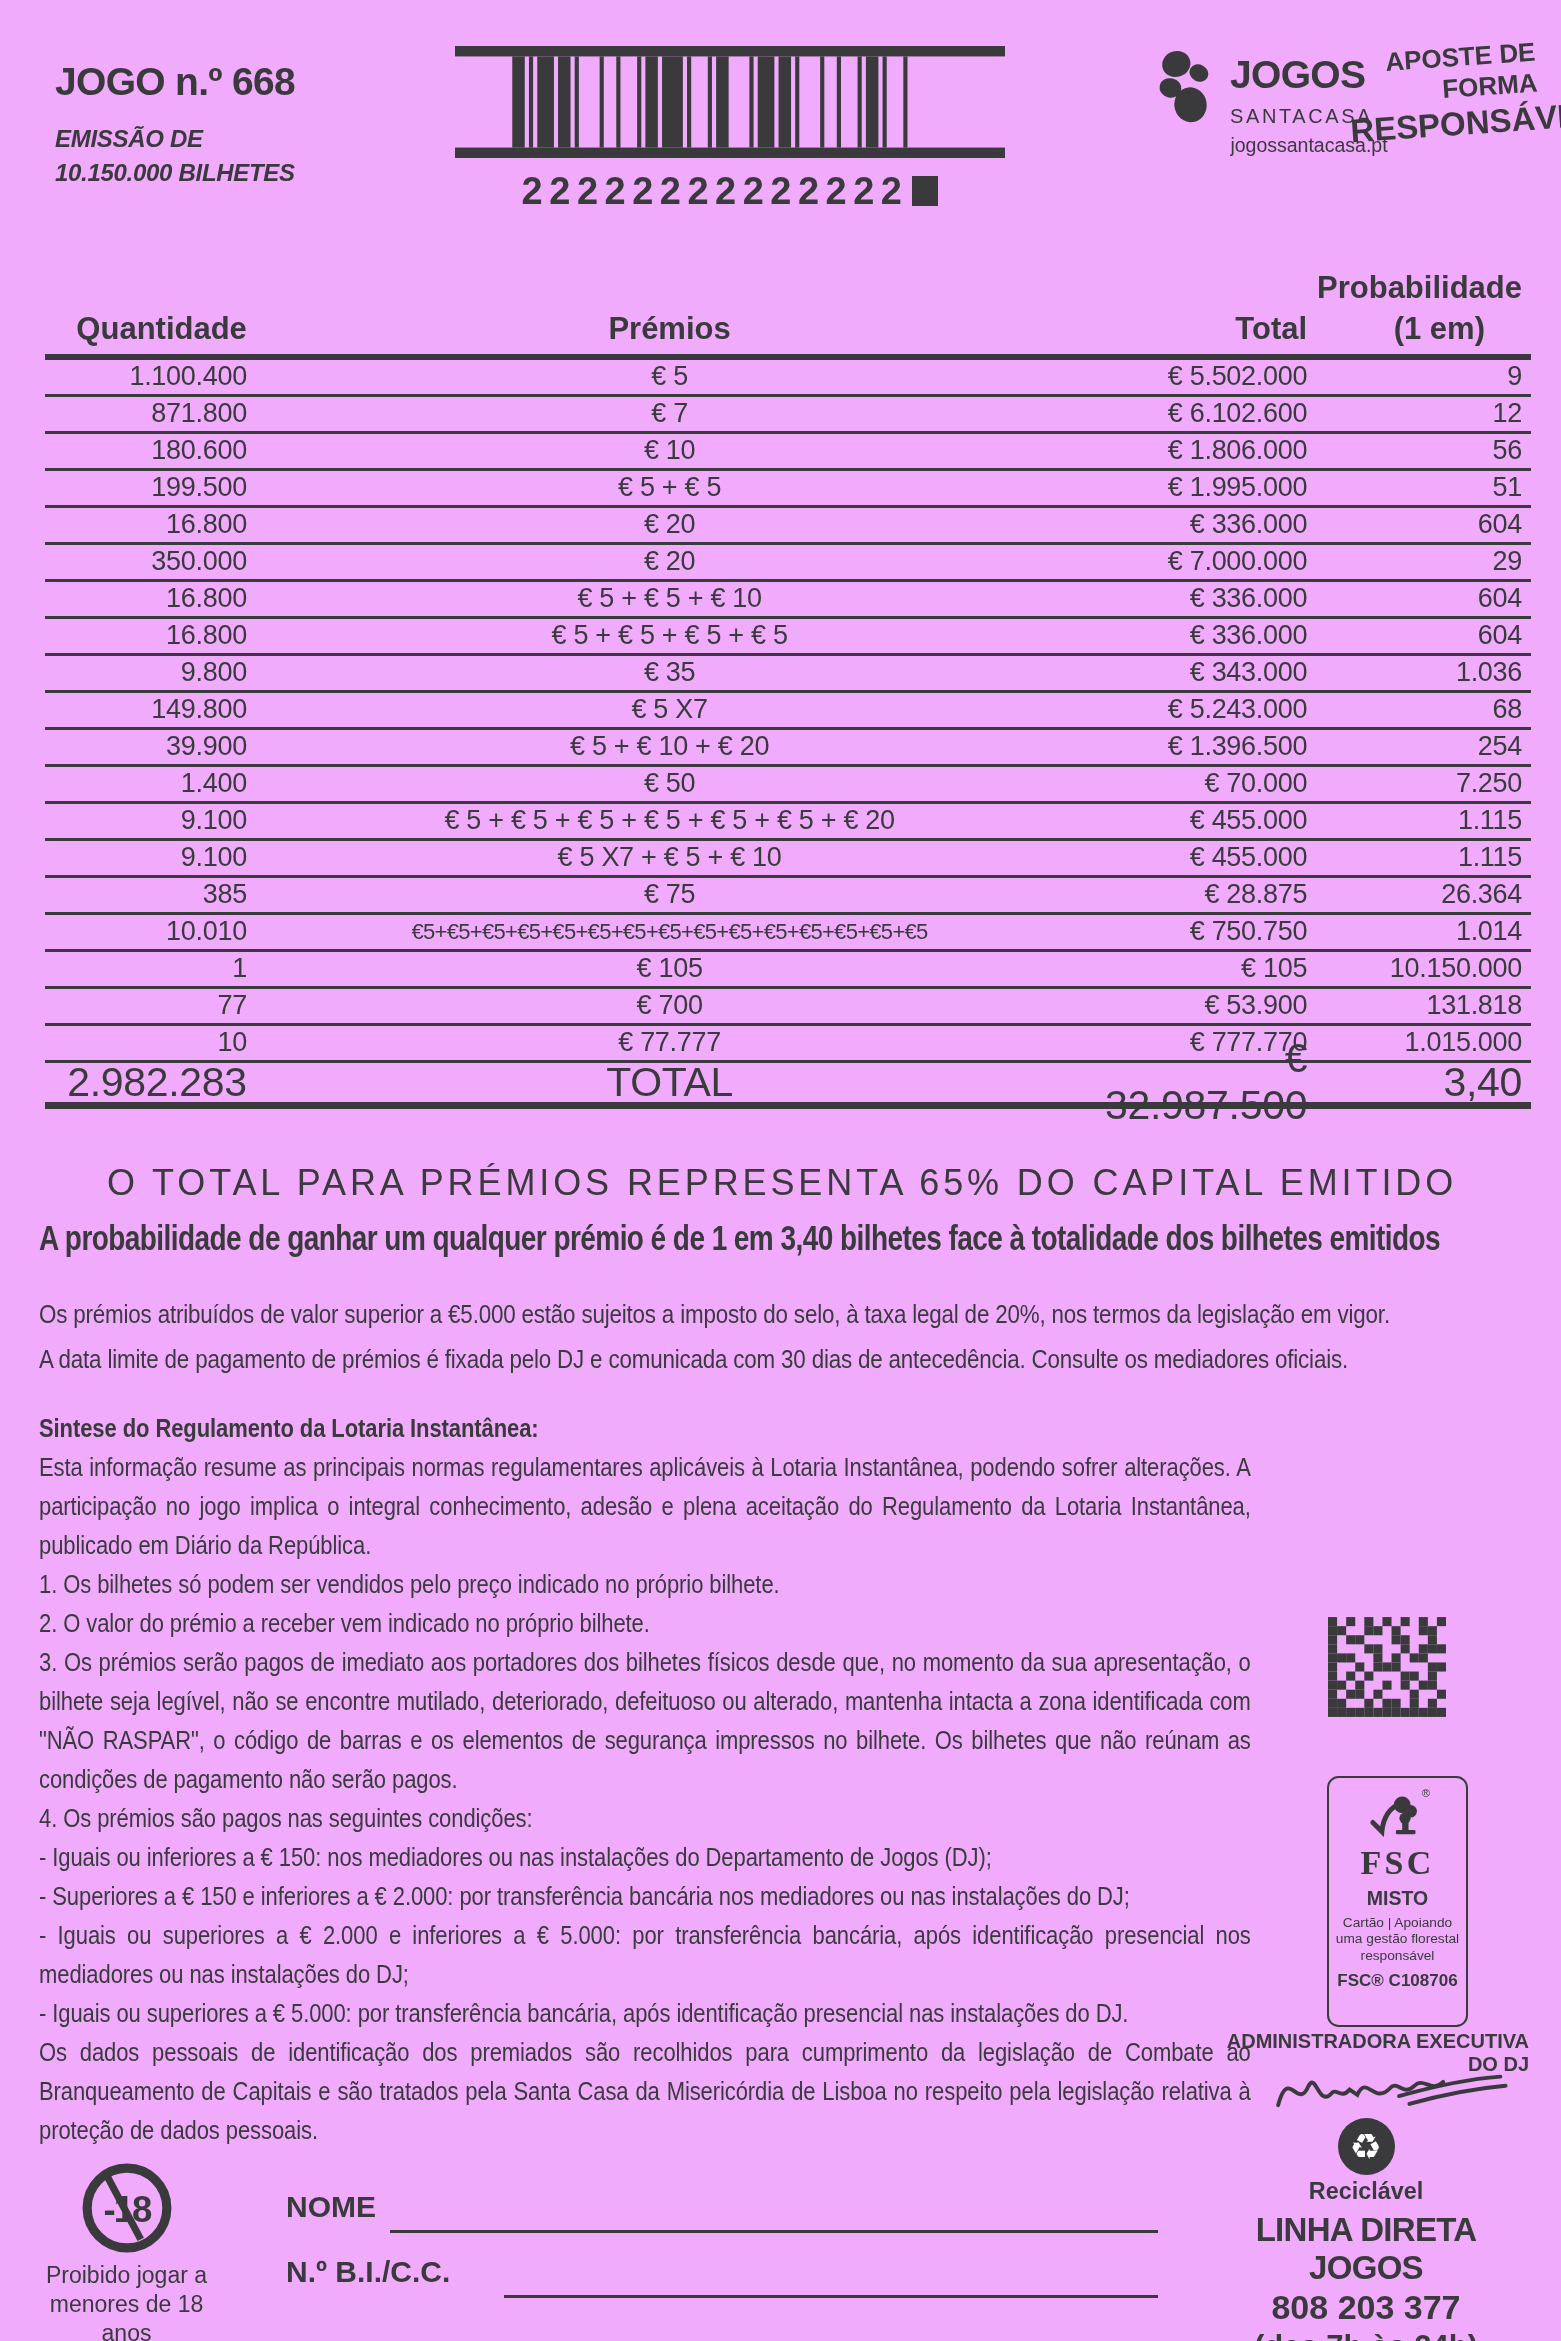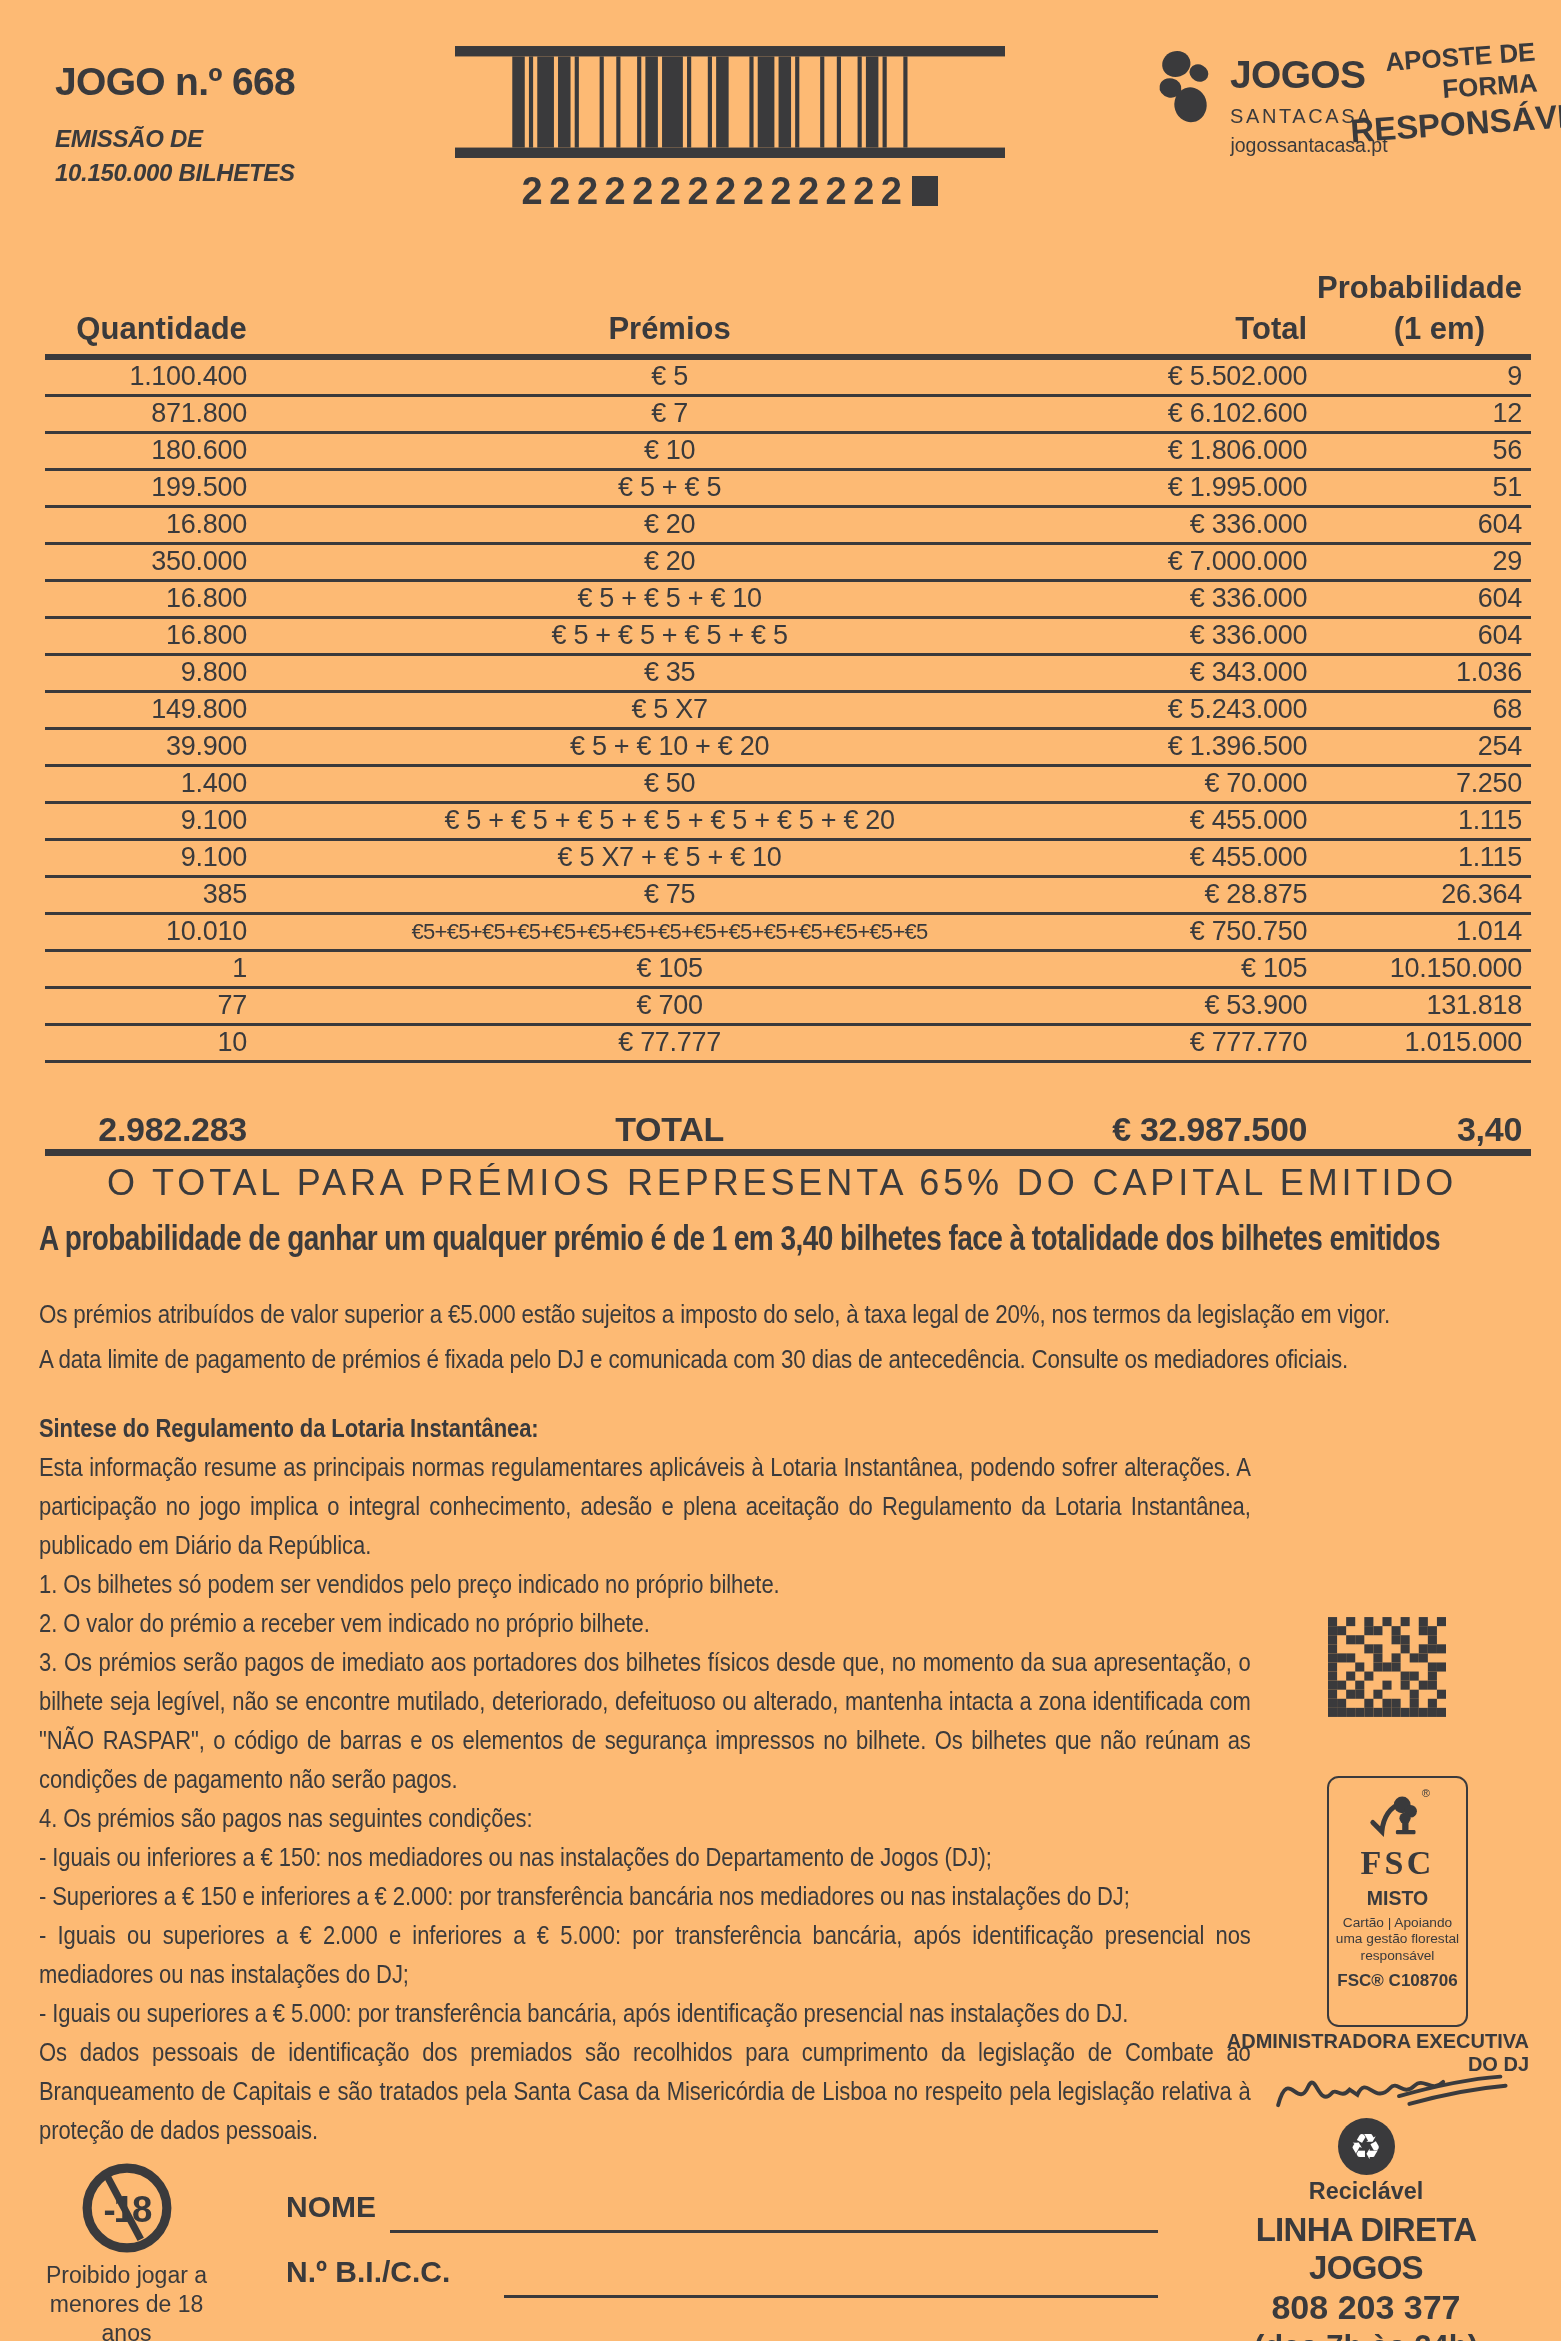--- a/index.html
+++ b/index.html
@@ -1,16 +1,16 @@
 <!DOCTYPE html>
 <html style="font-size:10.4px"><head>
 <meta charset="utf-8">
 <style>
   html,body{margin:0;padding:0;background:#888;}
-  .page{position:relative;width:1561px;height:2342px;background:#fdba74;
+  .page{position:relative;width:1561px;height:2342px;background:#f0abfc;
         font-family:"Liberation Sans",sans-serif;color:#3a3a3c;overflow:hidden;}
   .abs{position:absolute;}
 
   
   .game-label{position:absolute;left:55px;top:60px;font-size:39px;font-weight:700;letter-spacing:-0.7px;}
   .emission{position:absolute;left:55px;top:122px;font-size:24px;font-weight:700;line-height:34px;letter-spacing:-0.3px;font-style:italic;}
   .barcode-wrap{position:absolute;left:455px;top:46px;width:550px;}
   .barcode-number{margin-top:10.4px;text-align:center;font-size:38px;font-weight:700;letter-spacing:6.5px;white-space:nowrap;}
   .stop-block{display:inline-block;width:26px;height:30px;background:#3a3a3c;margin-left:3.9px;vertical-align:-1.3px;}
 
@@ -30,21 +30,21 @@
   .col-t{width:215px;text-align:right;}
   .col-pr{width:224px;text-align:right;padding-right:9px;}
   .thead{border-bottom:6.5px solid #3a3a3c;padding-bottom:6.5px;}
   .hline1{display:flex;font-weight:700;font-size:31px;margin-bottom:5.2px;}
   .hline2{display:flex;font-weight:700;font-size:31px;}
   .hline2 .col-q{text-align:right;}
   .col-pr.center-ish{padding-right:46px;}
   .trow{display:flex;align-items:center;height:34px;border-bottom:3.3px solid #3a3a3c;font-size:27px;letter-spacing:-0.3px;}
   .trow .col-p{white-space:nowrap;}
   .trow .col-p.long{font-size:22px;letter-spacing:-0.7px;}
-  .trow.total{height:39px;border-bottom:7.2px solid #3a3a3c;font-weight:700;font-size:34px;margin-top:47px;}
+  .trow.total{height:39px;border-bottom:7.2px solid #3a3a3c;font-weight:400;font-size:41px;}
 
   
   .headline{position:absolute;left:39px;top:1162px;width:1486px;text-align:center;
             font-size:36px;letter-spacing:3.9px;white-space:nowrap;}
   .subheadline{position:absolute;left:39px;top:1218px;font-size:35px;font-weight:700;
                white-space:nowrap;transform:scaleX(0.80);transform-origin:0 0;letter-spacing:-0.7px;}
   .note{position:absolute;left:39px;font-size:26px;white-space:nowrap;
         transform:scaleX(0.86);transform-origin:0 0;letter-spacing:-0.2px;}
   .note1{top:1299px;}
   .note2{top:1344px;}

